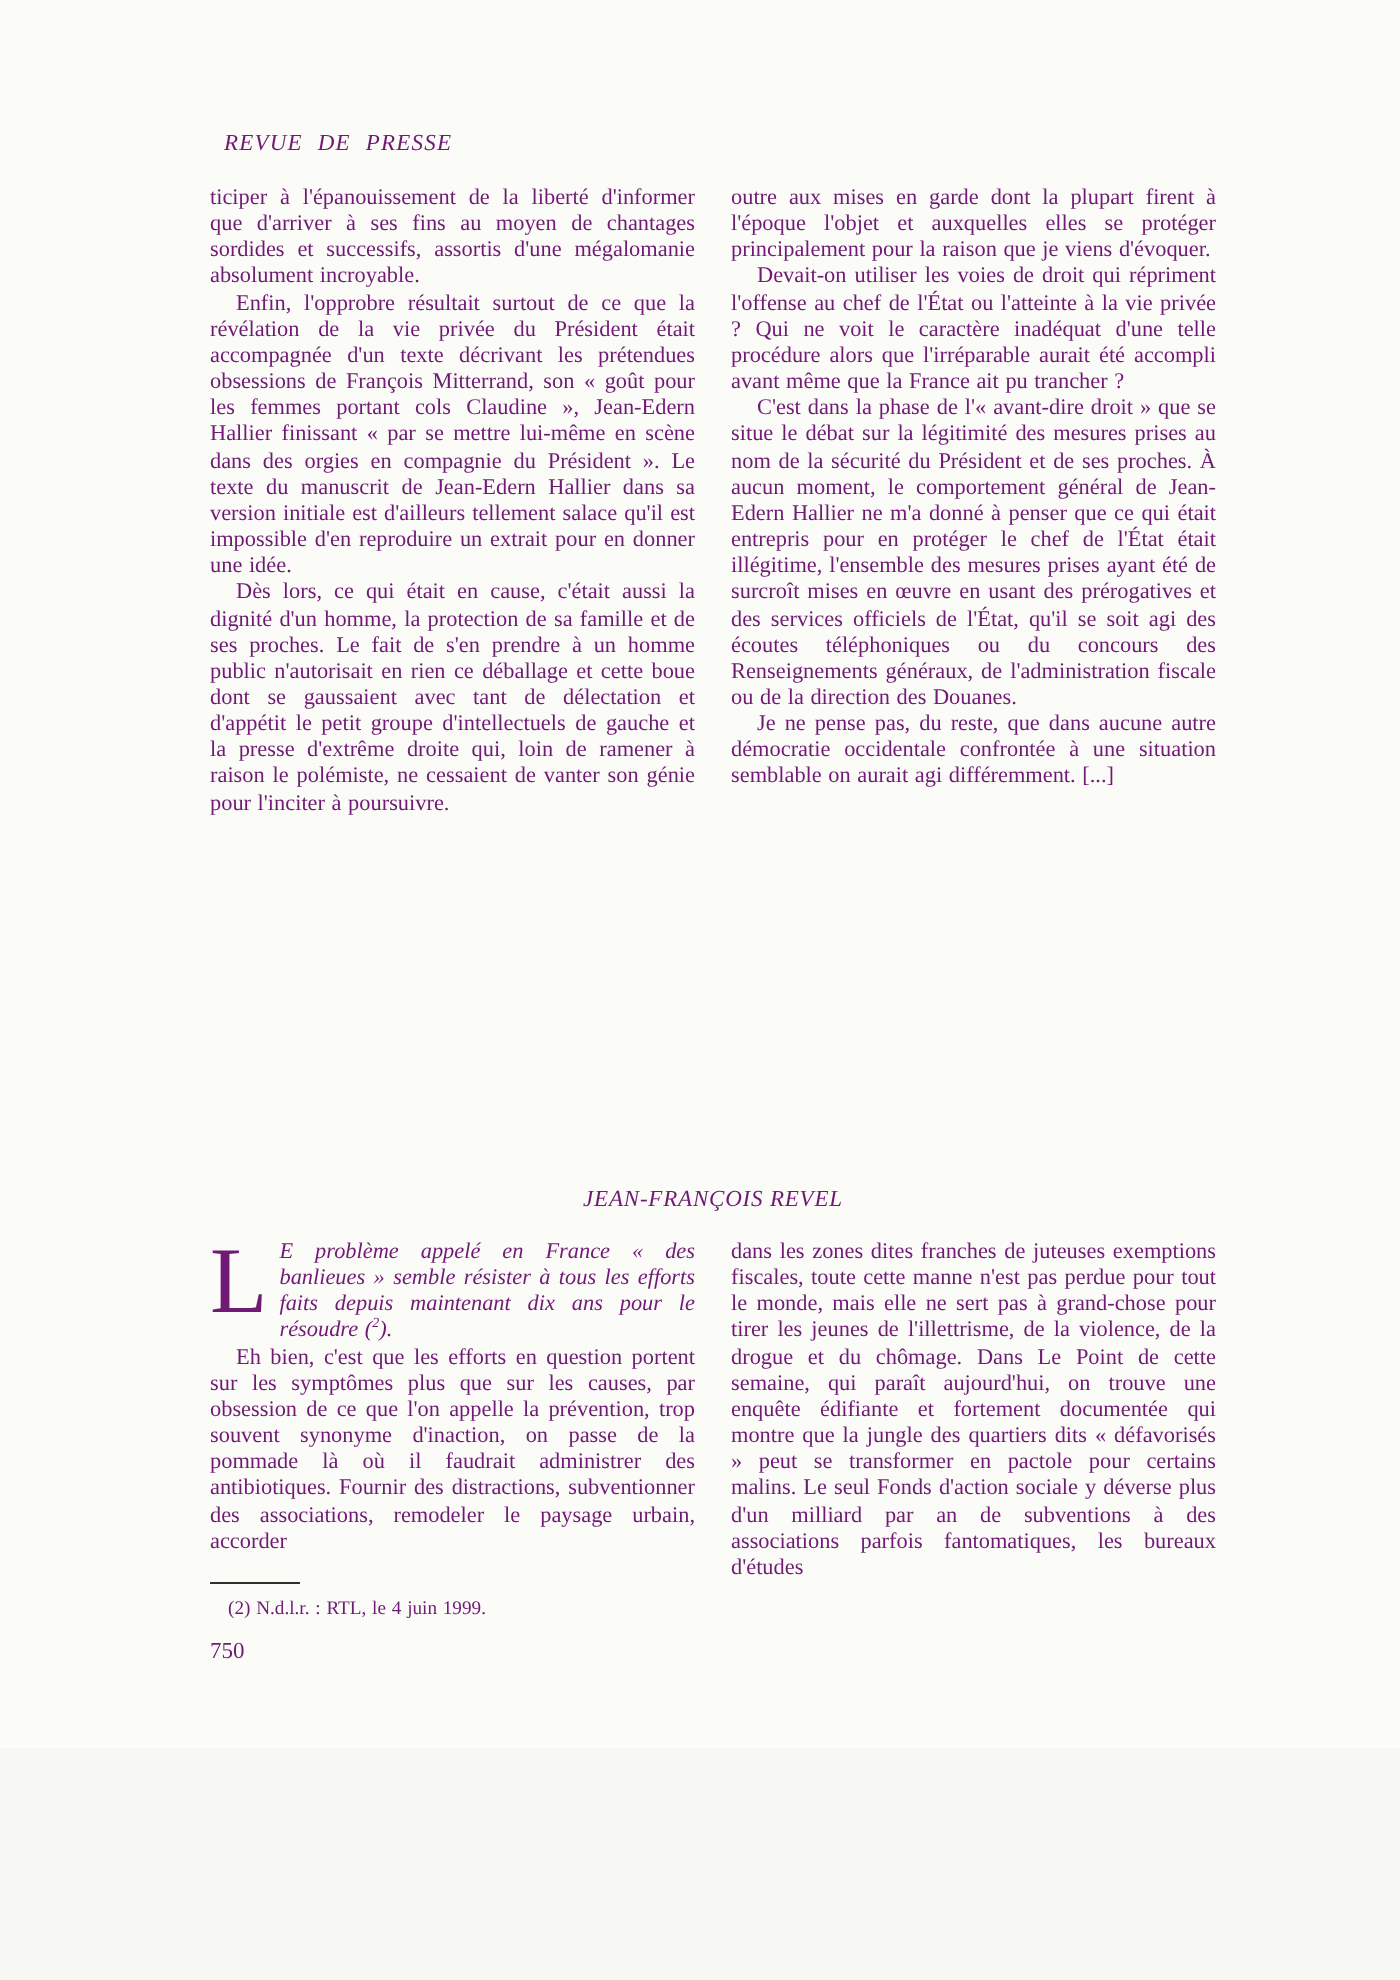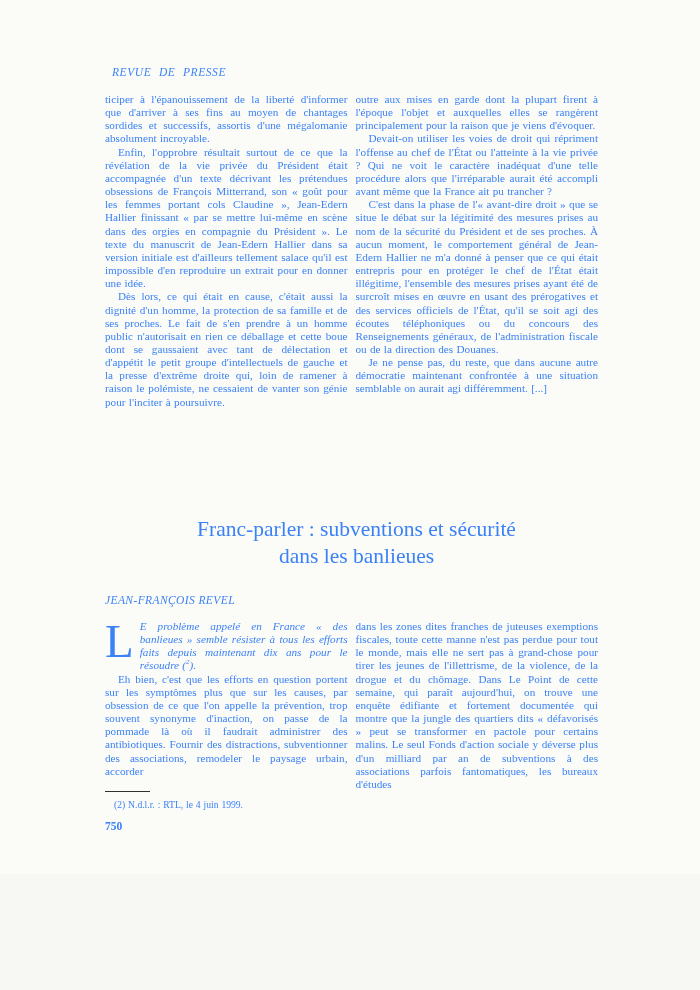--- a/index.html
+++ b/index.html
@@ -6,38 +6,38 @@
   html, body { width: 700px; }
   body {
     background: #f7f7f4;
     font-family: "Liberation Serif", serif;
   }
   .page {
     position: relative;
     width: 700px;
     height: 874px;
     background: #fbfbf8;
-    color: #3b82f6;
+    color: #701a75;
     overflow: hidden;
   }
   .running-header {
     position: absolute;
     top: 66px;
     left: 112px;
     font-style: italic;
     font-size: 11.5px;
     letter-spacing: 0.6px;
     word-spacing: 4px;
   }
   .cols {
     position: absolute;
     left: 105px;
     width: 503px;
     display: flex;
-    gap: 8px;
+    gap: 18px;
   }
   .section1 { top: 93px; }
   .section2 { top: 620px; }
   .col { width: 242.5px; }
   .col p {
     font-size: 11.2px;
     line-height: 13.15px;
     text-align: justify;
     word-spacing: 0.5px;
   }
@@ -50,20 +50,21 @@
     text-align: center;
     font-weight: 400;
     font-size: 21.5px;
     line-height: 27px;
   }
   .author {
     position: absolute;
     top: 594px;
     left: 105px;
     width: 503px;
+    text-align: center;
     font-style: italic;
     font-size: 11.5px;
     letter-spacing: 0.4px;
   }
   .lead { font-style: italic; }
   .dropcap {
     float: left;
     font-style: normal;
     font-size: 47px;
     line-height: 38px;
@@ -80,49 +81,44 @@
     line-height: 12px !important;
     text-align: center;
     text-indent: 9px;
   }
   .italic { }
   .page-number {
     position: absolute;
     top: 820px;
     left: 105px;
     font-size: 11.5px;
-    font-weight: bold;
   }
   sup { font-size: 7px; vertical-align: super; line-height: 0; }
 </style>
 </head>
 <body>
 
 <div class="page">
 
   <div class="running-header">REVUE DE PRESSE</div>
 
   <section class="cols section1">
     <div class="col">
       <p>ticiper à l'épanouissement de la liberté d'informer que d'arriver à ses fins au moyen de chantages sordides et successifs, assortis d'une mégalomanie absolument incroyable.</p>
       <p class="indent">Enfin, l'opprobre résultait surtout de ce que la révélation de la vie privée du Président était accompagnée d'un texte décrivant les prétendues obsessions de François Mitterrand, son « goût pour les femmes portant cols Claudine », Jean-Edern Hallier finissant « par se mettre lui-même en scène dans des orgies en compagnie du Président ». Le texte du manuscrit de Jean-Edern Hallier dans sa version initiale est d'ailleurs tellement salace qu'il est impossible d'en reproduire un extrait pour en donner une idée.</p>
       <p class="indent">Dès lors, ce qui était en cause, c'était aussi la dignité d'un homme, la protection de sa famille et de ses proches. Le fait de s'en prendre à un homme public n'autorisait en rien ce déballage et cette boue dont se gaussaient avec tant de délectation et d'appétit le petit groupe d'intellectuels de gauche et la presse d'extrême droite qui, loin de ramener à raison le polémiste, ne cessaient de vanter son génie pour l'inciter à poursuivre.</p>
     </div>
     <div class="col">
-      <p>outre aux mises en garde dont la plupart firent à l'époque l'objet et auxquelles elles se rangèrent principalement pour la raison que je viens d'évoquer.</p>
+      <p>outre aux mises en garde dont la plupart firent à l'époque l'objet et auxquelles elles se protéger principalement pour la raison que je viens d'évoquer.</p>
       <p class="indent">Devait-on utiliser les voies de droit qui répriment l'offense au chef de l'État ou l'atteinte à la vie privée ? Qui ne voit le caractère inadéquat d'une telle procédure alors que l'irréparable aurait été accompli avant même que la France ait pu trancher ?</p>
       <p class="indent">C'est dans la phase de l'« avant-dire droit » que se situe le débat sur la légitimité des mesures prises au nom de la sécurité du Président et de ses proches. À aucun moment, le comportement général de Jean-Edern Hallier ne m'a donné à penser que ce qui était entrepris pour en protéger le chef de l'État était illégitime, l'ensemble des mesures prises ayant été de surcroît mises en œuvre en usant des prérogatives et des services officiels de l'État, qu'il se soit agi des écoutes téléphoniques ou du concours des Renseignements généraux, de l'administration fiscale ou de la direction des Douanes.</p>
-      <p class="indent">Je ne pense pas, du reste, que dans aucune autre démocratie maintenant confrontée à une situation semblable on aurait agi différemment. [...]</p>
+      <p class="indent">Je ne pense pas, du reste, que dans aucune autre démocratie occidentale confrontée à une situation semblable on aurait agi différemment. [...]</p>
     </div>
   </section>
 
-  <h1 class="article-title">
-    <span style="display:block">Franc-parler : subventions et sécurité</span>
-    <span style="display:block">dans les banlieues</span>
-  </h1>
 
   <div class="author">JEAN-FRANÇOIS REVEL</div>
 
   <section class="cols section2">
     <div class="col">
       <p class="lead"><span class="dropcap">L</span><span>E problème appelé en France « des banlieues » semble résister à tous les efforts faits depuis maintenant dix ans pour le résoudre (</span><sup>2</sup><span>).</span></p>
       <p class="indent">Eh bien, c'est que les efforts en question portent sur les symptômes plus que sur les causes, par obsession de ce que l'on appelle la prévention, trop souvent synonyme d'inaction, on passe de la pommade là où il faudrait administrer des antibiotiques. Fournir des distractions, subventionner des associations, remodeler le paysage urbain, accorder</p>
       <div class="footnote">
         <div class="fn-rule"></div>
         <p class="fn-text"><span>(2) N.d.l.r. : </span><span class="italic">RTL</span><span>, le 4 juin 1999.</span></p>

